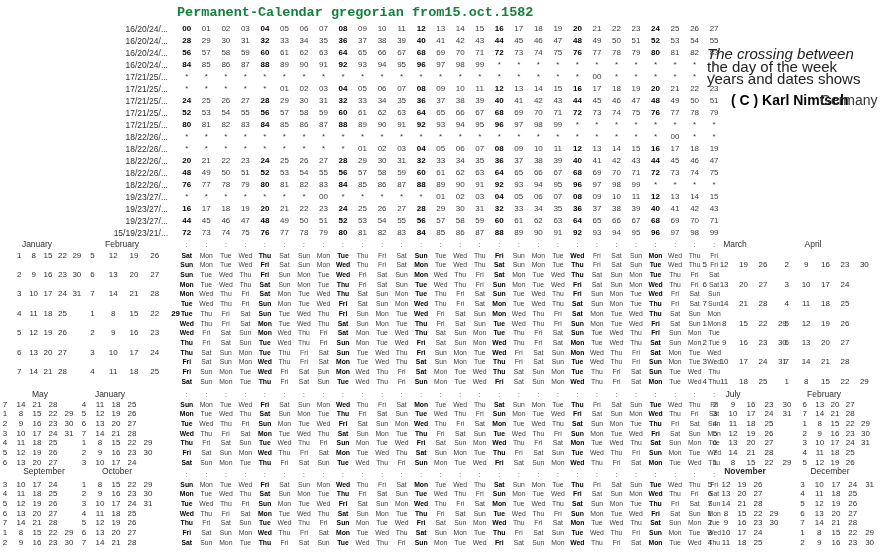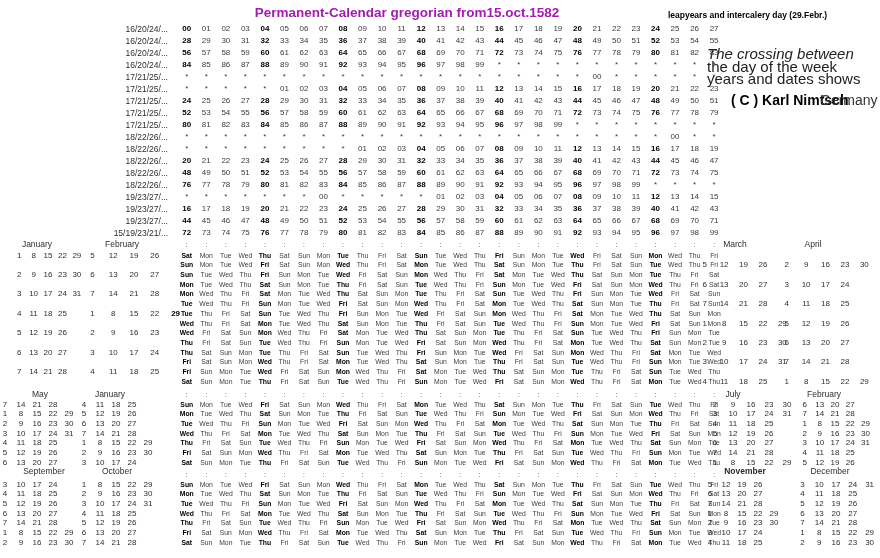--- a/index.html
+++ b/index.html
@@ -1,19 +1,19 @@
 <!DOCTYPE html>
 <html><head>
 <meta charset="utf-8">
 <style>
   html,body{margin:0;padding:0;background:#fff;}
   .page{position:relative;width:880px;height:558px;background:#fff;overflow:hidden;
         font-family:"Liberation Sans",sans-serif;color:#2e2e2e;}
   .abs{position:absolute;}
-  .title{top:5px;left:177px;width:460px;text-align:center;font-size:13.5px;font-weight:bold;color:#a21caf;}
+  .title{top:5px;left:177px;width:460px;font-size:13.5px;font-weight:bold;color:#15803d;font-family:Liberation Mono, monospace;}
   .note1{top:10px;left:640px;width:215px;text-align:center;font-size:8.5px;font-weight:bold;color:#000;}
   .note2{top:22px;left:640px;width:215px;text-align:center;font-size:8.5px;font-weight:bold;color:#000;}
   .crossing{top:48px;left:707px;width:170px;font-size:15px;line-height:12.5px;color:#222;}
   .crossing .it{font-style:italic;}
   .copyright{top:92px;left:723px;font-size:14px;font-weight:bold;color:#000;margin-left:8px;}
   .country{top:92px;left:820px;font-size:14px;color:#333;}
 
   .yt-label{width:168px;text-align:right;font-size:8.5px;height:12px;line-height:12px;left:0;color:#2e2e2e;}
   .row28{left:177px;width:547px;display:flex;}
   .yt-row{height:12px;line-height:12px;}
@@ -43,21 +43,20 @@
   .pos-september{left:-3px;width:80px;} .hdr-september{left:4px;width:80px;top:466px;}
   .pos-october{left:76px;width:80px;}   .hdr-october{left:77px;width:80px;top:466px;}
   .pos-november{left:702px;width:80px;} .hdr-november{left:705px;width:80px;top:466px;font-weight:bold;}
   .pos-december{left:794px;width:84px;} .hdr-december{left:790px;width:80px;top:466px;}
 </style>
 </head>
 <body>
 
 <div class="page">
   <div class="abs title">Permanent-Calendar gregorian from15.oct.1582</div>
-  <div class="abs note1">leapyears and intercalery day (29.Febr.)</div>
   <div class="abs crossing">
     <div class="it">The crossing between</div>
     <div>the day of the week</div>
     <div>years and dates shows</div>
   </div>
   <div class="abs copyright">( C ) Karl Nimtsch</div>
   <div class="abs country">Germany</div>
 
   <div id="year-table">
       <div class="abs yt-label" style="top: 23px;">16/20/24/...</div>

